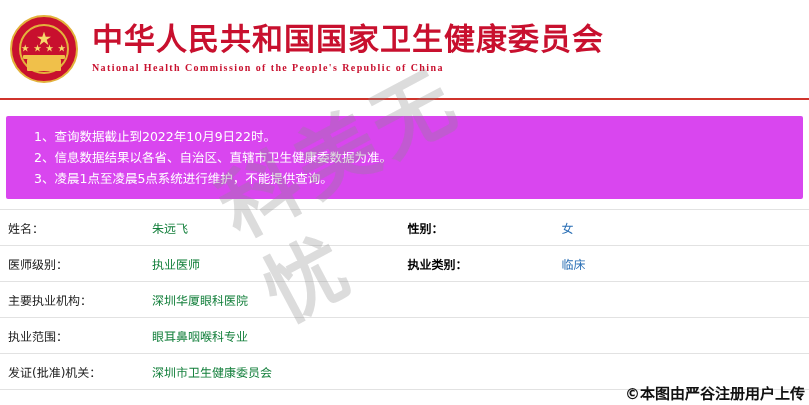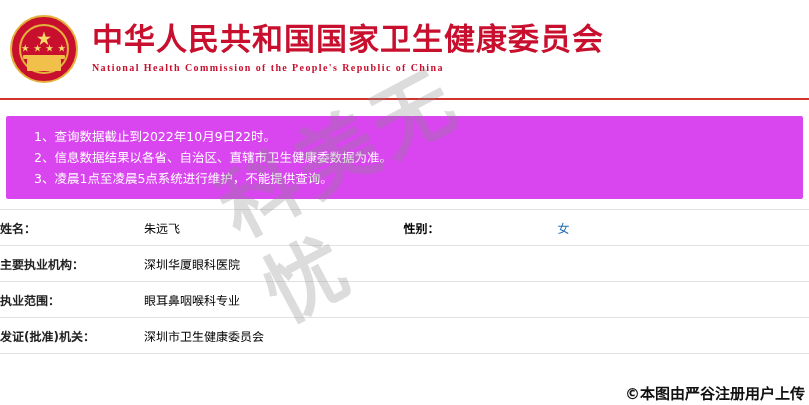--- a/index.html
+++ b/index.html
@@ -143,25 +143,26 @@
     border-top: 1px solid #e2e2e2;
     border-bottom: 1px solid #e2e2e2;
     height: 35px;
     font-size: 12px;
     padding: 0;
     vertical-align: middle;
   }
   td.label {
     width: 140px;
     color: #222222;
-    font-weight: bold;
+    font-weight: normal;
+    padding-left: 8px;
     margin-left: 34px;
   }
   td.value {
-    color: #000000;
+    color: #15803d;
     padding-left: 4px;
   }
 
   
   td.label2 {
     color: #000000;
     font-weight: bold;
     padding-left: 8px;
     width: 150px;
   }
@@ -225,20 +226,26 @@
 
 <table class="info-table">
   <tbody>
     <tr>
       <td class="label">姓名：</td>
       <td class="value">朱远飞</td>
       <td class="label2">性别：</td>
       <td class="value2">女</td>
     </tr>
     <tr>
+      <td class="label">医师级别：</td>
+      <td class="value">执业医师</td>
+      <td class="label2">执业类别：</td>
+      <td class="value2">临床</td>
+    </tr>
+    <tr>
       <td class="label">主要执业机构：</td>
       <td class="value" colspan="3">深圳华厦眼科医院</td>
     </tr>
     <tr>
       <td class="label">执业范围：</td>
       <td class="value" colspan="3">眼耳鼻咽喉科专业</td>
     </tr>
     <tr>
       <td class="label">发证(批准)机关：</td>
       <td class="value" colspan="3">深圳市卫生健康委员会</td>

